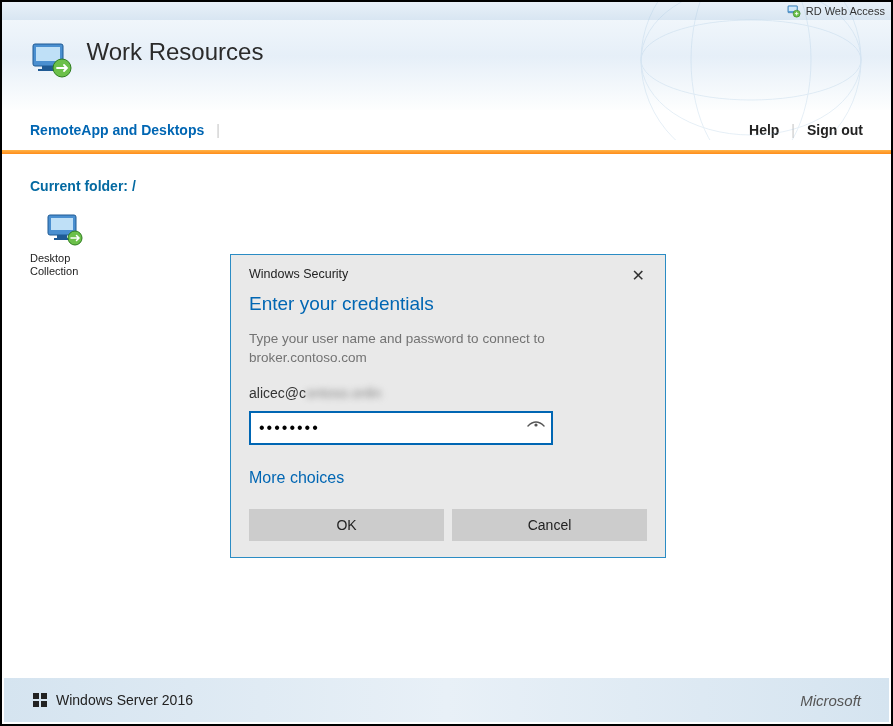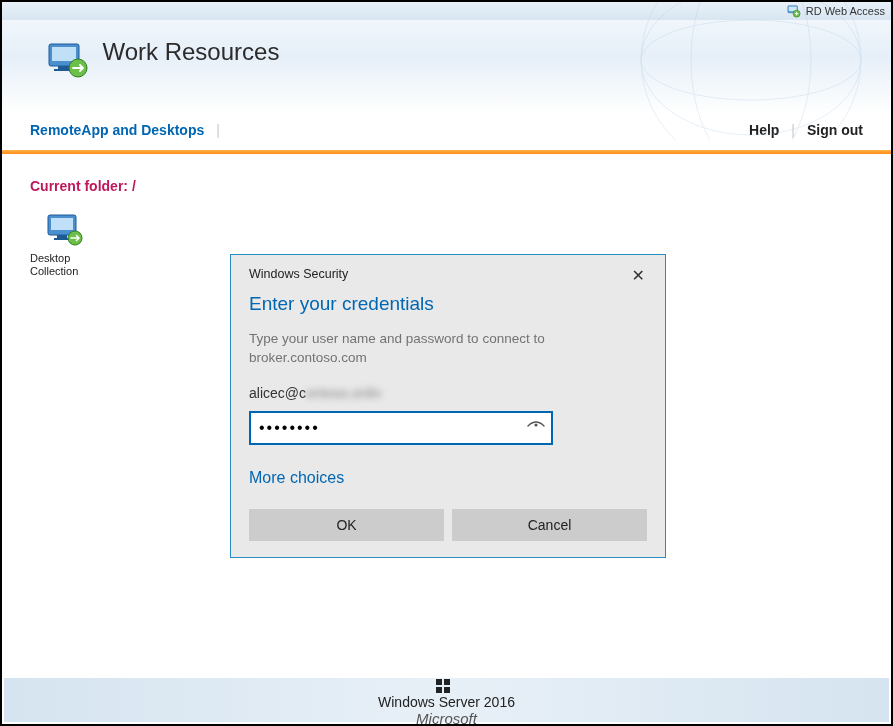--- a/index.html
+++ b/index.html
@@ -27,21 +27,21 @@
     vertical-align: middle;
     margin-right: 2px;
     position: relative;
     top: -1px;
   }
   .topbar-icon svg { width: 14px; height: 14px; }
   .banner {
     height: 90px;
     background: linear-gradient(to bottom, #f0f6fb 0%, #e6eff8 40%, #fdfefe 100%);
     position: relative;
-    padding: 18px 0 0 44px;
+    padding: 18px 0 0 28px;
   }
   .banner-globe {
     position: absolute;
     right: 0; top: -20px;
     width: 420px; height: 140px;
     opacity: 0.25;
     pointer-events: none;
   }
   .banner-logo {
     display: inline-block;
@@ -89,21 +89,21 @@
     background: linear-gradient(to bottom, #ffb347, #ff8c1a);
   }
   .content {
     padding: 24px 28px;
     position: relative;
     height: 500px;
   }
   .folder-label {
     font-size: 14px;
     font-weight: 700;
-    color: #be185d;
+    color: #0369a1;
   }
   .app-icon-wrap {
     margin-top: 18px;
     width: 70px;
     text-align: left;
     cursor: pointer;
   }
   .app-icon {
     width: 40px; height: 36px;
     margin: 0 auto 4px;
@@ -212,21 +212,20 @@
   .footer {
     position: absolute;
     left: 2px; right: 2px; bottom: 2px;
     height: 44px;
     background: linear-gradient(to right, #d5e4f0 0%, #e8f0f7 50%, #d5e4f0 100%);
     display: flex;
     align-items: center;
     padding: 0 28px;
     font-size: 14px;
     color: #222;
-    flex-direction: column;
   }
   .footer-win-icon {
     width: 16px; height: 16px;
     margin-right: 8px;
   }
   .footer-spacer { flex: 1; }
   .footer-ms {
     font-style: italic;
     font-family: 'Segoe UI', sans-serif;
     color: #555;

